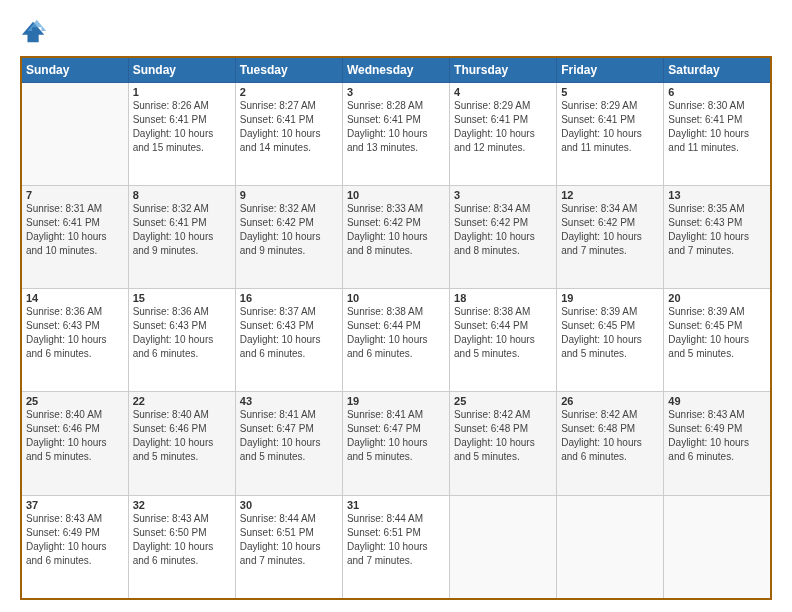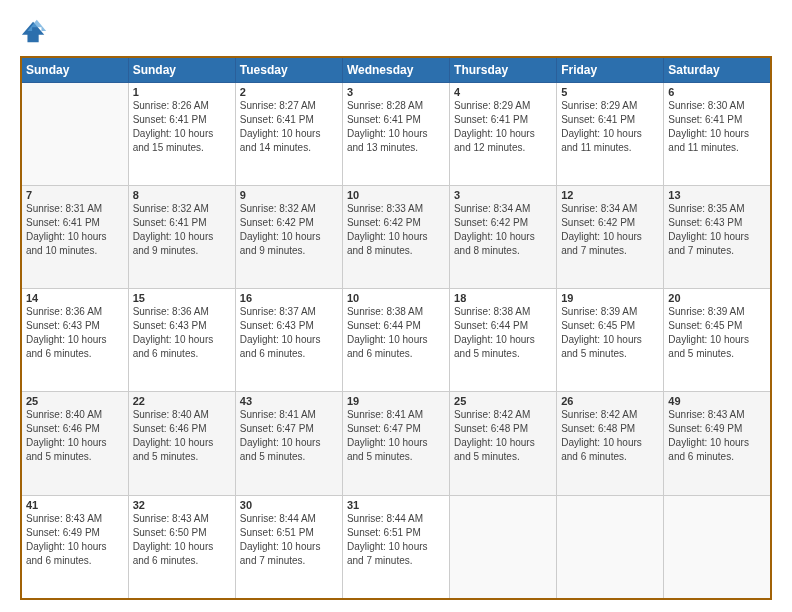--- a/index.html
+++ b/index.html
@@ -297,21 +297,21 @@
           </td>
           <td>
             <span class="day-num">49</span>
           <div class="day-info">
             Sunrise: 8:43 AM<br>Sunset: 6:49 PM<br>Daylight: 10 hours and 6 minutes.
           </div>
           </td>
         </tr>
         <tr>
           <td>
-            <span class="day-num">41</span>
+            <span class="day-num">37</span>
           <div class="day-info">
             Sunrise: 8:43 AM<br>Sunset: 6:49 PM<br>Daylight: 10 hours and 6 minutes.
           </div>
           </td>
           <td>
             <span class="day-num">32</span>
           <div class="day-info">
             Sunrise: 8:43 AM<br>Sunset: 6:50 PM<br>Daylight: 10 hours and 6 minutes.
           </div>
           </td>

